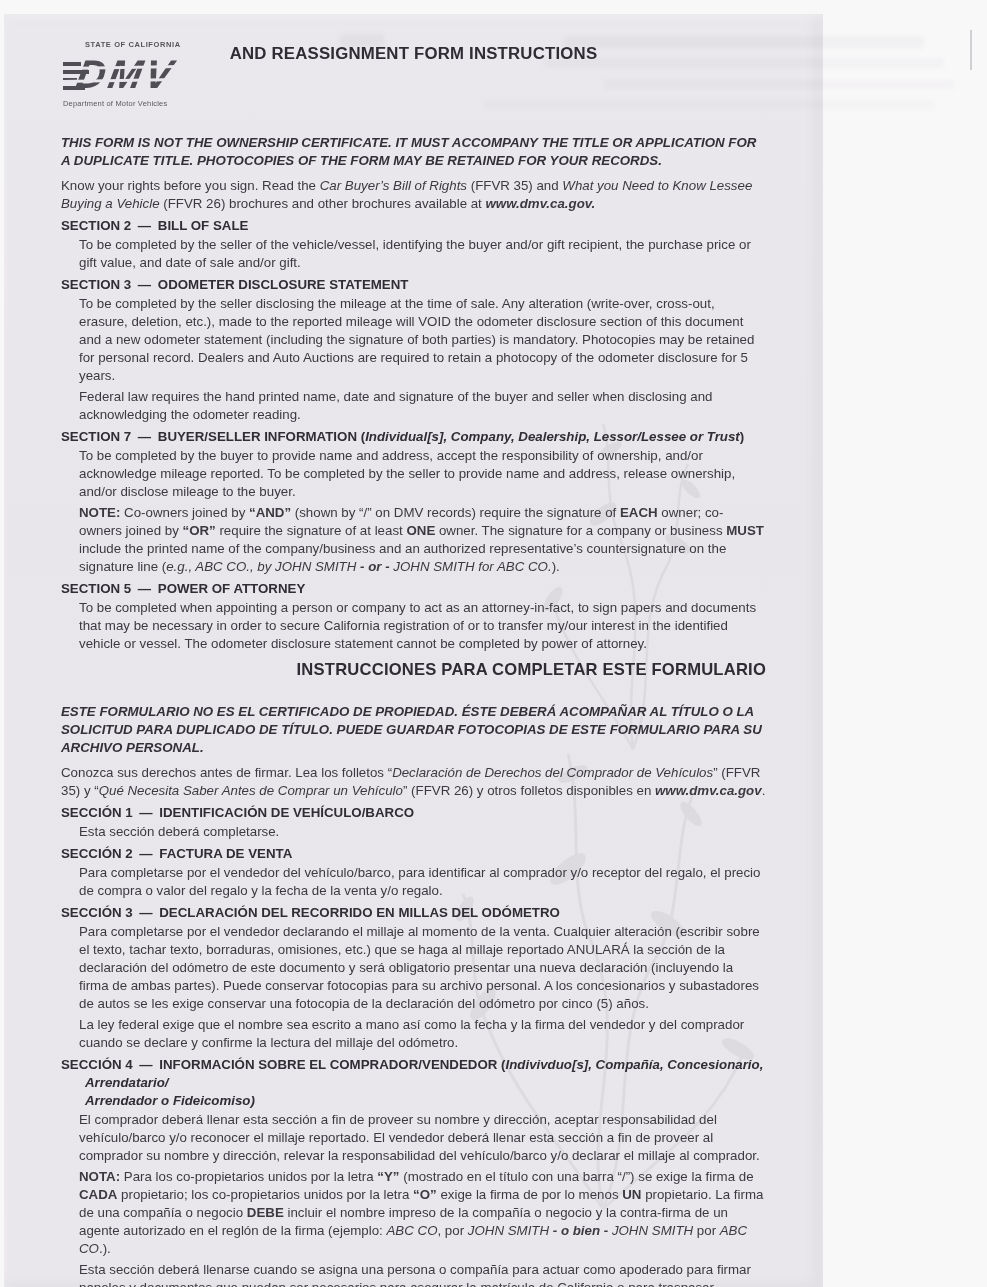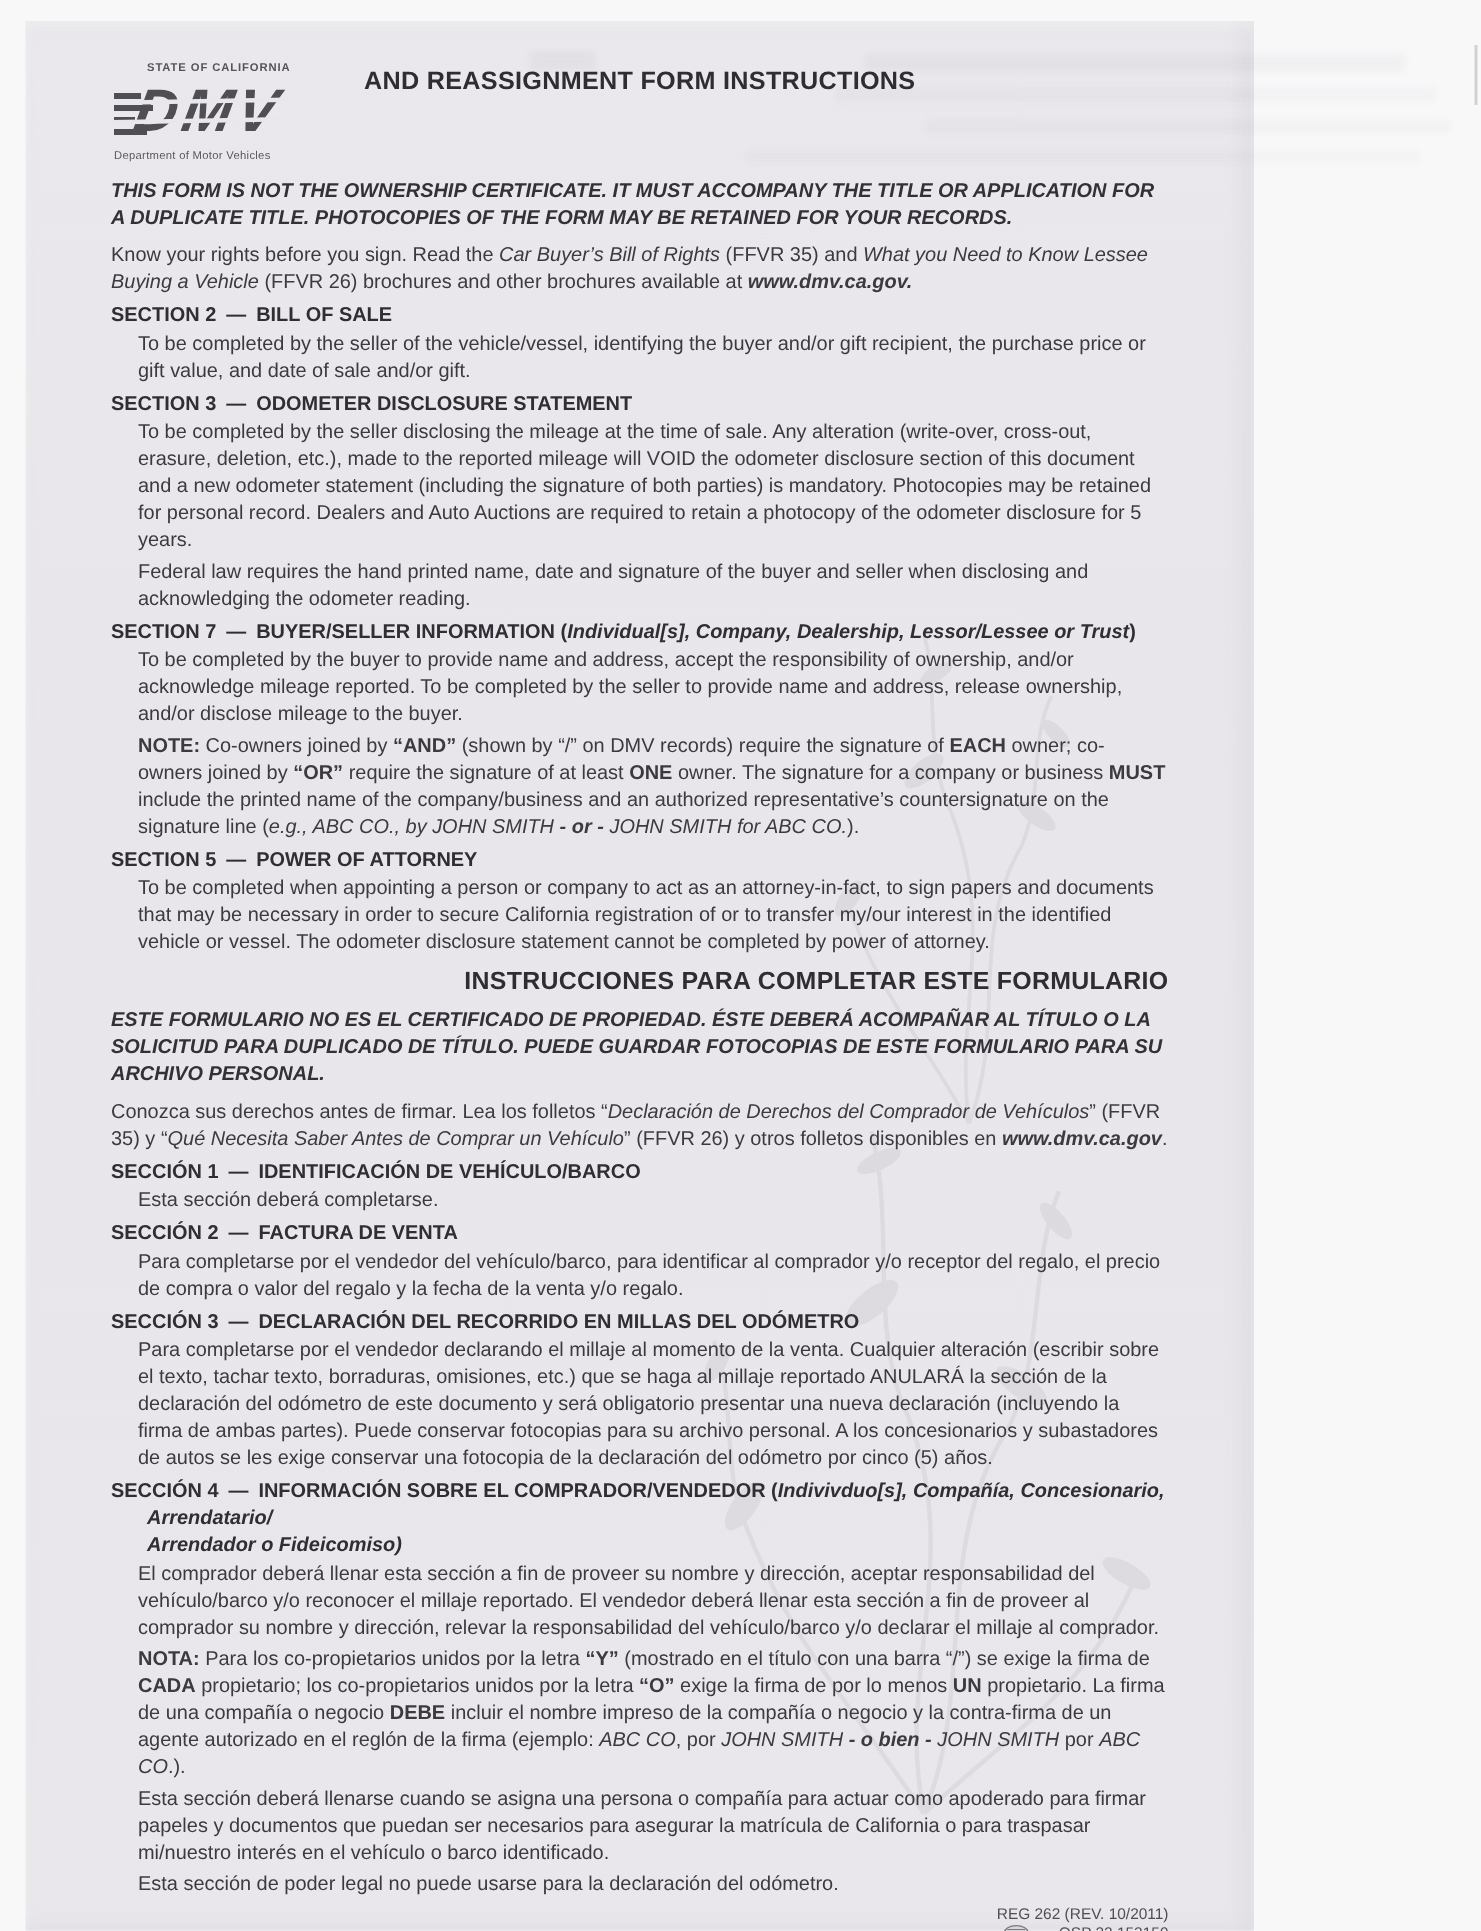--- a/index.html
+++ b/index.html
@@ -4,21 +4,21 @@
 <style>
   html, body {
     margin: 0; padding: 0;
     width: 987px; height: 1287px;
     overflow: hidden;
     background: #f9f8f9;
     font-family: "Liberation Sans", "DejaVu Sans", sans-serif;
   }
   .scan-page {
     position: absolute;
-    top: 14px; left: 17px;
+    top: 14px; left: 4px;
     width: 819px; height: 1273px;
     background: linear-gradient(180deg, #eae8ec 0%, #e8e6ea 40%, #e9e7eb 100%);
     box-shadow: inset -6px 0 14px rgba(120,115,130,0.10), inset 0 4px 8px rgba(255,255,255,0.5);
   }
   .doc {
     position: relative;
     padding: 22px 57px 0 57px;
     color: #3c3a40;
     font-size: 13.3px;
     line-height: 18px;
@@ -51,21 +51,21 @@
   }
   .title-block {
     position: absolute; left: 0; right: 0; top: 8px;
     text-align: center;
     font-weight: bold; font-size: 16.8px; line-height: 20px;
     color: #2f2d33; letter-spacing: 0.2px;
   }
   
   .disclaimer {
     font-weight: bold; font-style: italic;
-    margin: 8px 0 7px 0; color: #333138;
+    margin: 24px 0 7px 0; color: #333138;
   }
   .intro { margin: 0 0 4px 0; }
   .sec-h {
     font-weight: bold; font-size: 13.3px; color: #302e34;
     margin: 4px 0 0 0; padding-left: 24px; text-indent: -24px;
   }
   .para { margin: 1px 0 3px 0; padding-left: 18px; }
   .big-h {
     text-align: right; font-weight: bold; font-size: 16.6px;
     color: #2f2d33; margin: 8px 0 4px 0; letter-spacing: 0.2px;
@@ -192,20 +192,21 @@
     </div>
 
     <div class="sec">
       <h3 class="sec-h"><span>SECCIÓN 2 — FACTURA DE VENTA</span></h3>
       <p class="para"><span>Para completarse por el vendedor del vehículo/barco, para identificar al comprador y/o receptor del regalo, el precio de compra o valor del regalo y la fecha de la venta y/o regalo.</span></p>
     </div>
 
     <div class="sec">
       <h3 class="sec-h"><span>SECCIÓN 3 — DECLARACIÓN DEL RECORRIDO EN MILLAS DEL ODÓMETRO</span></h3>
       <p class="para"><span>Para completarse por el vendedor declarando el millaje al momento de la venta. Cualquier alteración (escribir sobre el texto, tachar texto, borraduras, omisiones, etc.) que se haga al millaje reportado ANULARÁ la sección de la declaración del odómetro de este documento y será obligatorio presentar una nueva declaración (incluyendo la firma de ambas partes). Puede conservar fotocopias para su archivo personal. A los concesionarios y subastadores de autos se les exige conservar una fotocopia de la declaración del odómetro por cinco (5) años.</span></p>
+      <p class="para"><span>La ley federal exige que el nombre sea escrito a mano así como la fecha y la firma del vendedor y del comprador cuando se declare y confirme la lectura del millaje del odómetro.</span></p>
     </div>
 
     <div class="sec">
       <h3 class="sec-h"><span>SECCIÓN 4 — INFORMACIÓN SOBRE EL COMPRADOR/VENDEDOR (</span><span class="s-i">Indivivduo[s], Compañía, Concesionario, Arrendatario/</span><br><span class="s-i">Arrendador o Fideicomiso)</span></h3>
       <p class="para"><span>El comprador deberá llenar esta sección a fin de proveer su nombre y dirección, aceptar responsabilidad del vehículo/barco y/o reconocer el millaje reportado. El vendedor deberá llenar esta sección a fin de proveer al comprador su nombre y dirección, relevar la responsabilidad del vehículo/barco y/o declarar el millaje al comprador.</span></p>
       <p class="para"><span class="s-b">NOTA:</span><span> Para los co-propietarios unidos por la letra </span><span class="s-b">“Y”</span><span> (mostrado en el título con una barra “/”) se exige la firma de </span><span class="s-b">CADA</span><span> propietario; los co-propietarios unidos por la letra </span><span class="s-b">“O”</span><span> exige la firma de por lo menos </span><span class="s-b">UN</span><span> propietario. La firma de una compañía o negocio </span><span class="s-b">DEBE</span><span> incluir el nombre impreso de la compañía o negocio y la contra-firma de un agente autorizado en el reglón de la firma (ejemplo: </span><span class="s-i">ABC CO</span><span>, por </span><span class="s-i">JOHN SMITH</span><span> </span><span class="s-bi">- o bien -</span><span> </span><span class="s-i">JOHN SMITH</span><span> por </span><span class="s-i">ABC CO</span><span>.).</span></p>
     </div>
 
     <div class="sec">
       <p class="para"><span>Esta sección deberá llenarse cuando se asigna una persona o compañía para actuar como apoderado para firmar papeles y documentos que puedan ser necesarios para asegurar la matrícula de California o para traspasar mi/nuestro interés en el vehículo o barco identificado.</span></p>

